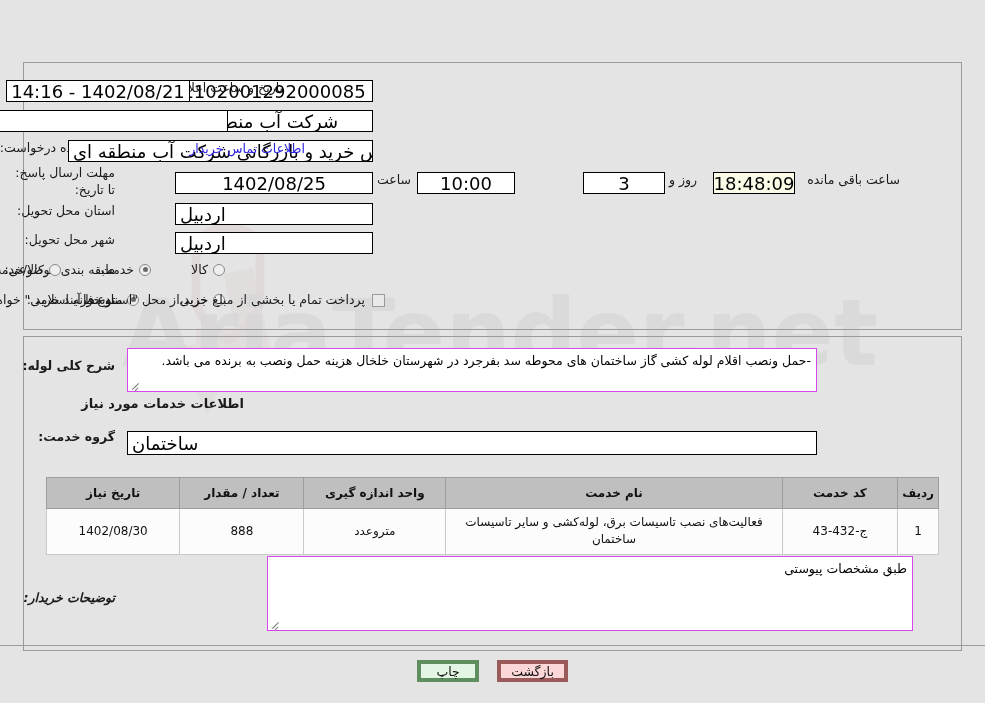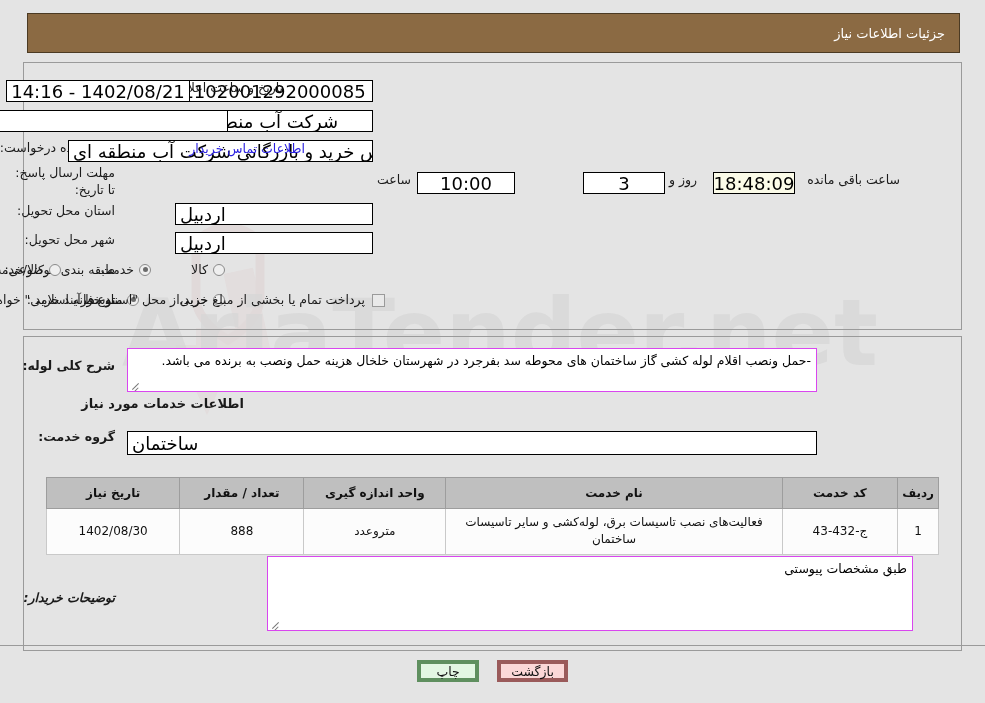--- a/index.html
+++ b/index.html
@@ -252,23 +252,20 @@
   <svg class="watermark" viewBox="0 0 985 330" xmlns="http://www.w3.org/2000/svg">
     <g opacity="0.55">
       <path d="M175 195 L240 195 L207 265 Z" fill="#d9b6b6"></path>
       <path d="M196 178 L250 178 L250 196 L196 196 Z" fill="#d9b6b6"></path>
       <path d="M232 120 L262 120 L262 205 L232 205 Z" fill="#d9b6b6" transform="rotate(-12 247 162)"></path>
       <path d="M196 100 C196 86 212 78 228 78 C244 78 260 86 260 100 L260 148 C260 172 228 190 228 190 C228 190 196 172 196 148 Z" fill="none" stroke="#c9a3a3" stroke-width="9"></path>
     </g>
     <text x="500" y="215" font-family="'DejaVu Sans','Liberation Sans',sans-serif" font-size="92" font-weight="bold" fill="#b9b9b9" text-anchor="middle" direction="ltr" opacity="0.75">AriaTender.net</text>
   </svg>
 
-  <div class="header-bar">
-    <span class="header-title">جزئیات اطلاعات نیاز</span>
-  </div>
 
   <div class="panel" id="panel-top"></div>
   <div class="panel" id="panel-mid"></div>
 
   <div class="row" style="right:870px; top:80px;">
     <span class="lbl">شماره نیاز:</span>
   </div>
   <div class="row" style="right:612px; top:80px;">
     <div class="fld center" style="width:198px;">1102001292000085</div>
   </div>
@@ -294,20 +291,23 @@
   </div>
   <div class="row" style="right:612px; top:140px;">
     <div class="fld right" style="width:305px;">سلامت جدی کارشناس خرید و بازرگانی شرکت آب منطقه ای</div>
   </div>
   <div class="row" style="right:680px; top:141px;">
     <a class="link">اطلاعات تماس خریدار</a>
   </div>
 
   <div class="row" style="right:870px; top:165px; width:105px; display:block;">
     <span class="lbl" style="white-space:normal; display:block;">مهلت ارسال پاسخ: تا تاریخ:</span>
+  </div>
+  <div class="row" style="right:612px; top:172px;">
+    <div class="fld center" style="width:198px;">1402/08/25</div>
   </div>
   <div class="row" style="right:574px; top:172px;">
     <span class="lbl">ساعت</span>
   </div>
   <div class="row" style="right:470px; top:172px;">
     <div class="fld center" style="width:98px;">10:00</div>
   </div>
   <div class="row" style="right:320px; top:172px;">
     <div class="fld center" style="width:82px;">3</div>
   </div>

